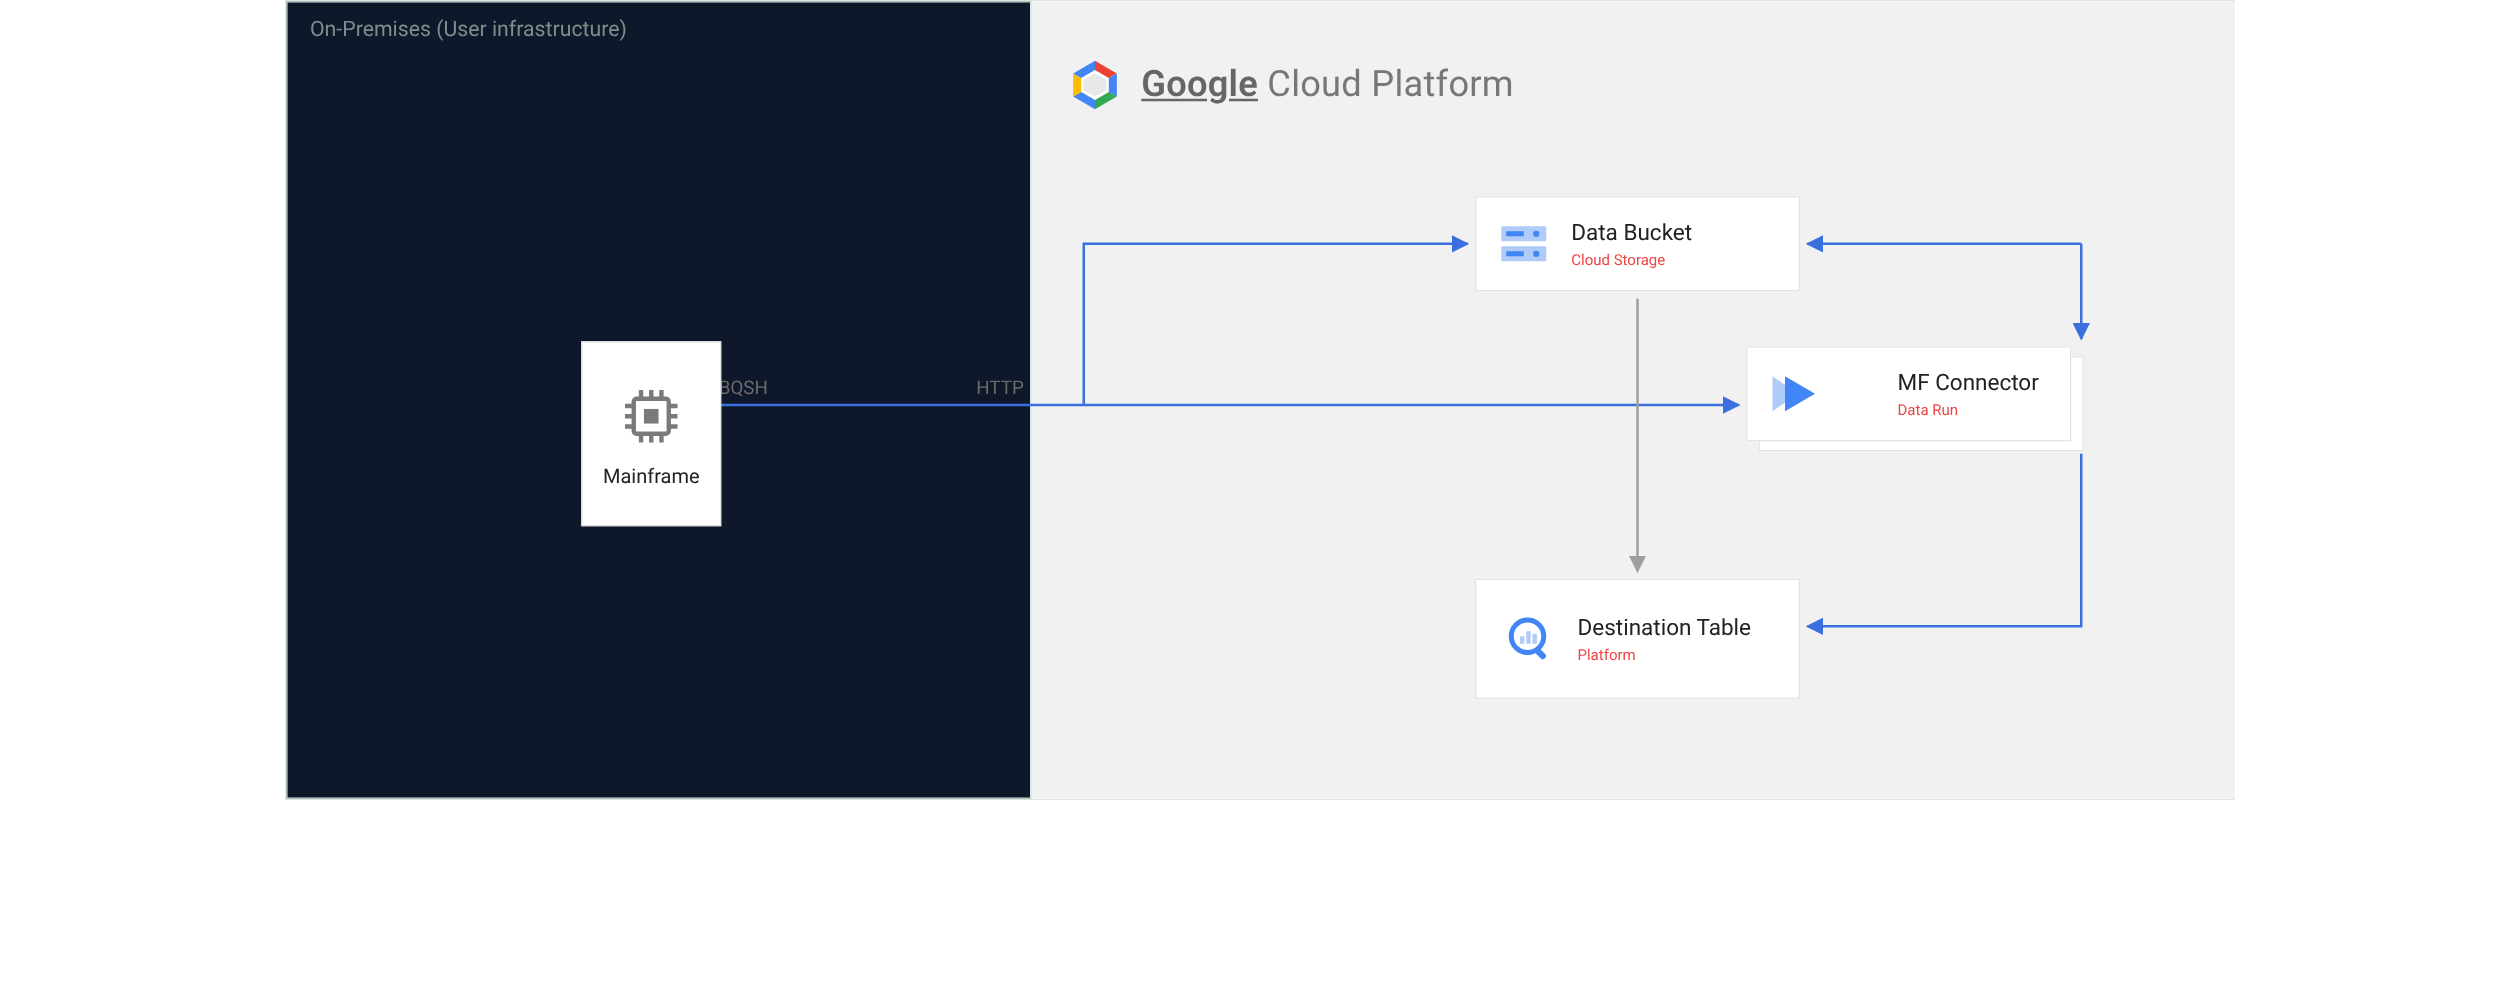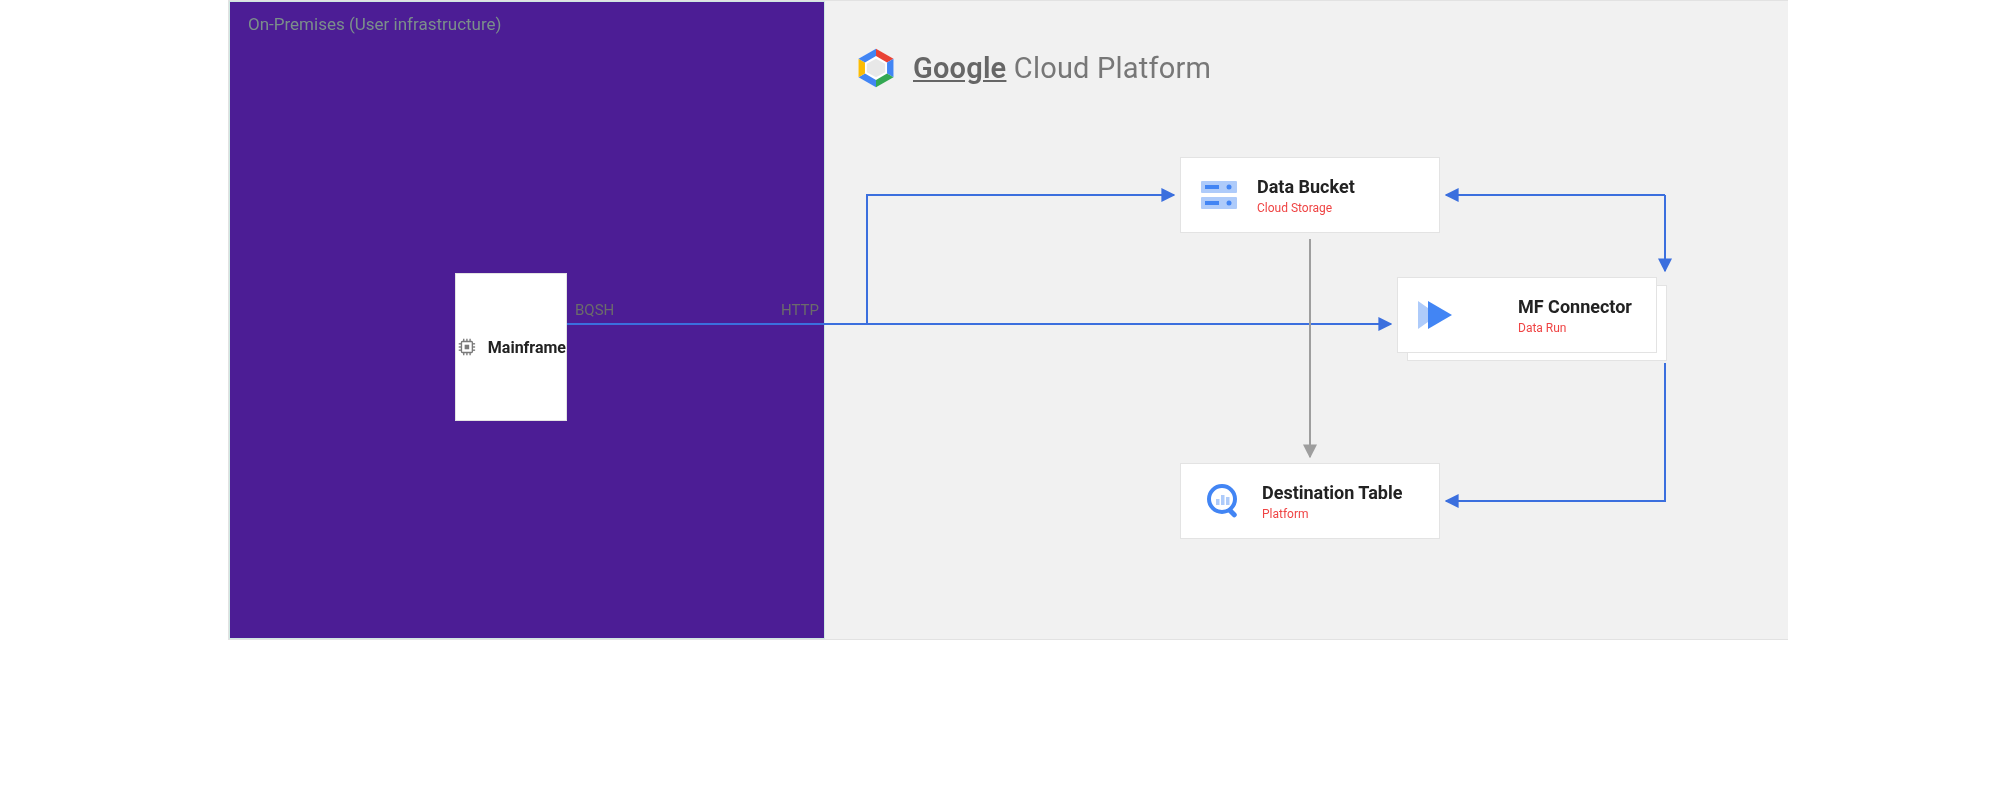--- a/index.html
+++ b/index.html
@@ -16,21 +16,21 @@
     box-sizing: border-box;
     border: 1px solid #e2e2e2;
   }
   .zone {
     position: absolute;
     box-sizing: border-box;
   }
   .zone-onprem {
     left: 0; top: 0;
     width: 596px; height: 638px;
-    background: #4c1d95;
+    background: #0f172a;
     border: 1px solid #cfe8e2;
   }
   .zone-onprem .zone-label {
     position: absolute;
     left: 18px; top: 12px;
     color: #7b8f8a;
     font-size: 17px;
   }
   .zone-gcp {
     left: 596px; top: 0;
@@ -56,33 +56,32 @@
 
   .card {
     position: absolute;
     background: #fff;
     border: 1px solid #e3e3e3;
     box-sizing: border-box;
   }
   .card .title {
     font-size: 18px;
     color: #222;
-    font-weight: bold;
   }
   .card .sub {
     font-size: 12px;
     color: #ef4444;
     margin-top: 4px;
   }
 
   .card-mainframe {
-    left: 226px; top: 272px;
+    left: 236px; top: 272px;
     width: 112px; height: 148px;
     display: flex;
-    flex-direction: row;
+    flex-direction: column;
     align-items: center;
     justify-content: center;
     gap: 10px;
   }
   .card-mainframe .title { font-size: 16px; }
 
   .wide-card {
     display: flex;
     align-items: center;
     padding: 10px 14px;
@@ -99,21 +98,21 @@
     width: 260px; height: 76px;
     background: #fff;
     border: 1px solid #e3e3e3;
   }
   .card-connector {
     left: 1168px; top: 276px;
     width: 260px; height: 76px; gap: 44px;
   }
   .card-bq {
     left: 951px; top: 462px;
-    width: 260px; height: 76px; padding-left: 19px;
+    width: 260px; height: 96px; padding-left: 19px;
   }
 
   .edge-label {
     position: absolute;
     font-size: 15px;
     color: #6b6b6b;
     background: transparent;
   }
   .lbl-bqsh { left: 346px; top: 300px; }
   .lbl-http { left: 552px; top: 300px; }

